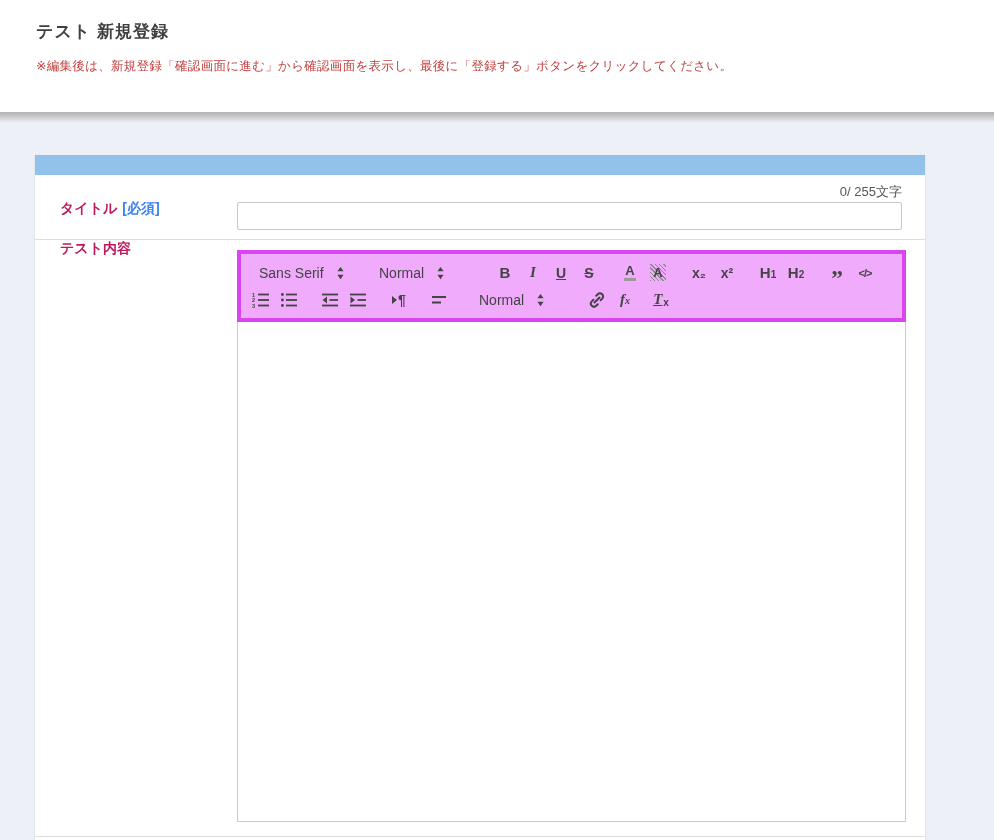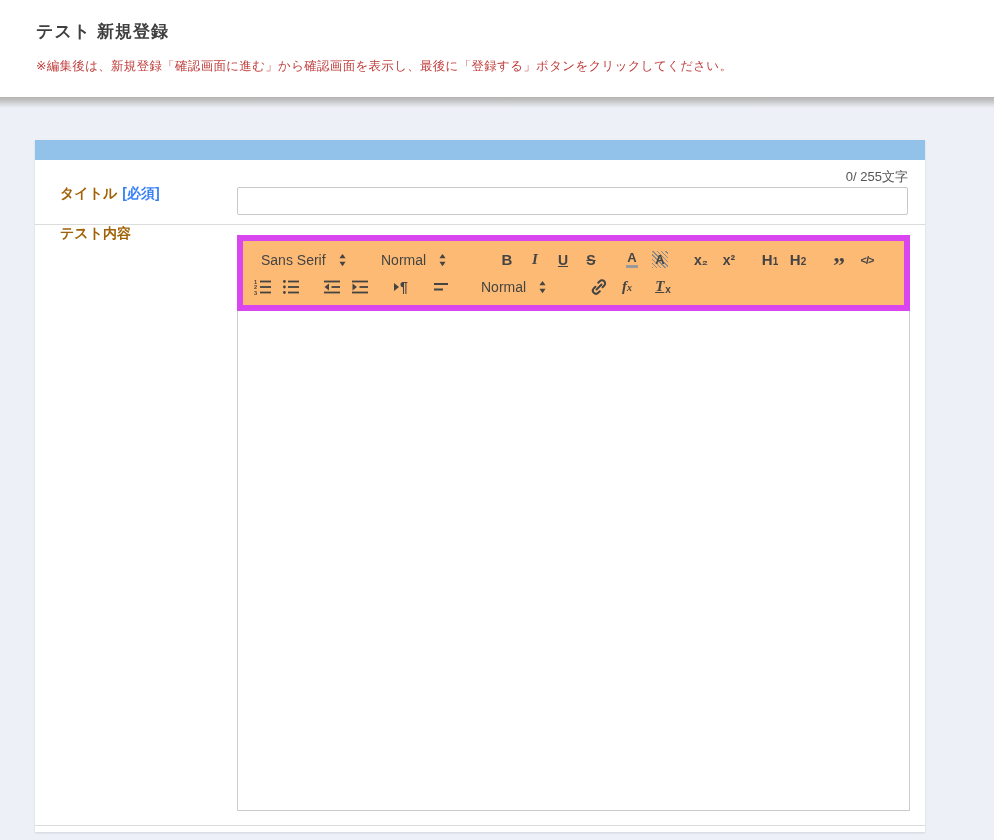--- a/index.html
+++ b/index.html
@@ -5,60 +5,60 @@
   * { margin:0; padding:0; box-sizing:border-box; }
   html,body { width:994px; height:840px; }
   body {
     background:#edf1f7;
     font-family:"Liberation Sans","DejaVu Sans",sans-serif;
     overflow:hidden;
     position:relative;
   }
 
   
-  .top-header { background:#ffffff; height:97px; padding:20px 36px 0 36px; }
+  .top-header { background:#ffffff; height:112px; padding:20px 36px 0 36px; }
   .page-title { font-size:17px; font-weight:bold; color:#3f3f3f; letter-spacing:1px; }
   .alert-note { margin-top:15px; font-size:12.5px; color:#c0403f; letter-spacing:0.3px; }
   .header-shadow {
     height:11px;
     background:linear-gradient(to bottom,#b2b2b2 0%,#c2c2c2 30%,rgba(237,241,247,0) 100%);
   }
 
   
   .panel { margin:32px 0 0 35px; width:890px; background:#ffffff; padding-bottom:6px;
            box-shadow:0 1px 2px rgba(120,130,150,0.25); }
   .panel-accent { height:20px; background:#92c1e9; }
 
   .form-row { display:flex; }
   .row-divider { border-top:1px solid #dcdcdc; }
 
   .label-cell { flex:0 0 202px; width:202px; padding-left:25px; }
   .label-cell.top { padding-top:24px; }
   .label-cell.center { display:flex; align-items:flex-start; }
-  .field-label { font-size:14px; font-weight:bold; color:#a16207; }
+  .field-label { font-size:14px; font-weight:bold; color:#be185d; }
   .required { color:#3b82f6; margin-left:5px; }
 
-  .field-cell { flex:1; padding-right:17px; }
+  .field-cell { flex:1; padding-right:23px; }
   .field-cell.title-cell { padding-top:8px; padding-bottom:9px; }
   .field-cell.content-cell { padding-top:10px; padding-bottom:14px; }
 
   .counter { font-size:13px; color:#555; text-align:right; line-height:17px; }
   .counter.mb-counter { margin-bottom:6px; }
   .counter.char-counter { margin-bottom:2px; }
 
   .text-input {
     width:100%; height:28px;
     border:1px solid #c9c9c9; border-radius:2px;
     font-size:14px; padding:0 6px;
     font-family:"Liberation Sans","DejaVu Sans",sans-serif;
     outline:none; background:#fff;
   }
 
   
-  .ql-toolbar { border:6px solid #d946ef; padding:5px 8px; background:#fdba74; }
+  .ql-toolbar { border:4px solid #d946ef; padding:5px 8px; background:#f0abfc; }
   .tb-row { display:flex; align-items:center; height:27px; }
   .ql-group { display:flex; align-items:center; margin-right:13px; }
   .ql-btn {
     min-width:24px; height:24px; margin-right:4px;
     display:flex; align-items:center; justify-content:center;
     color:#444; cursor:pointer; user-select:none;
   }
   .ql-picker { display:flex; align-items:center; color:#444; font-size:14px;
                cursor:pointer; user-select:none; }
   .ql-picker .picker-label { white-space:nowrap; }

